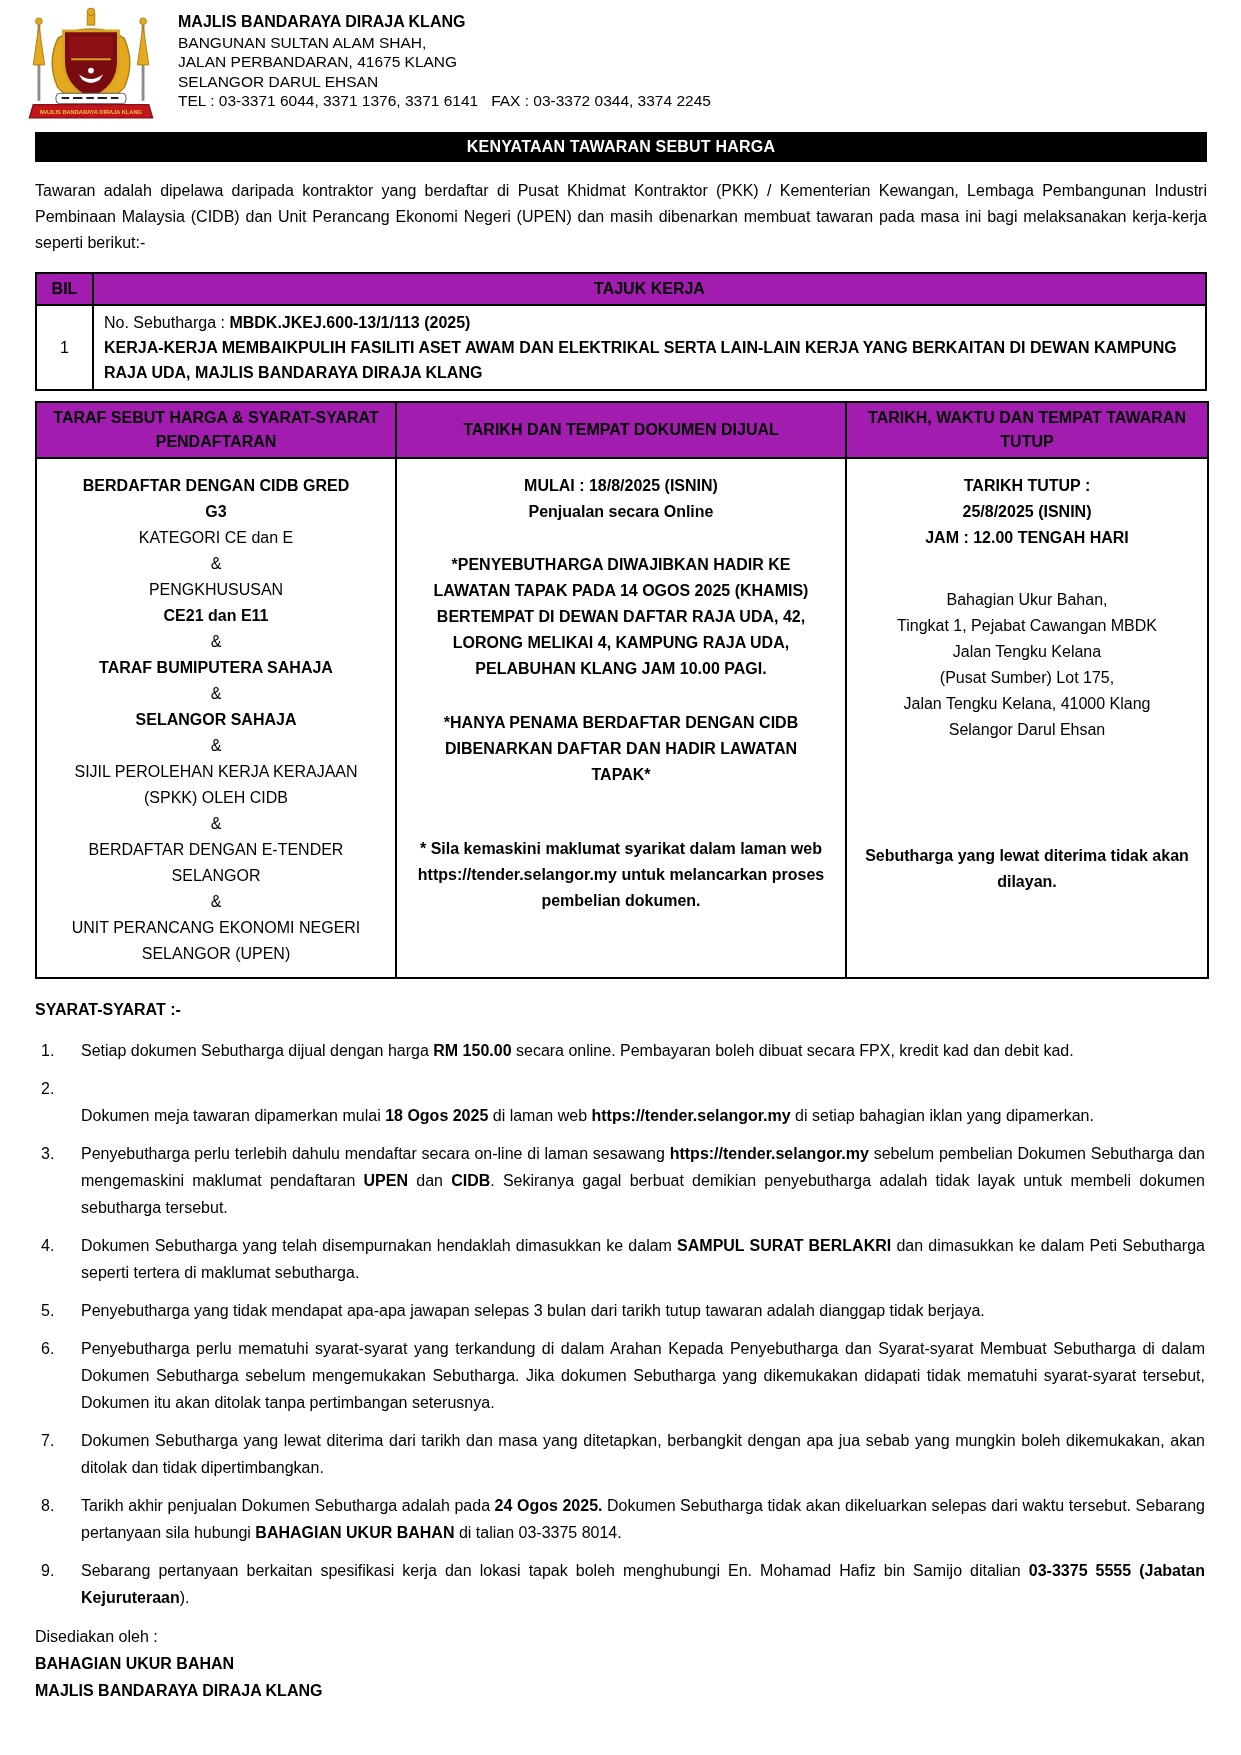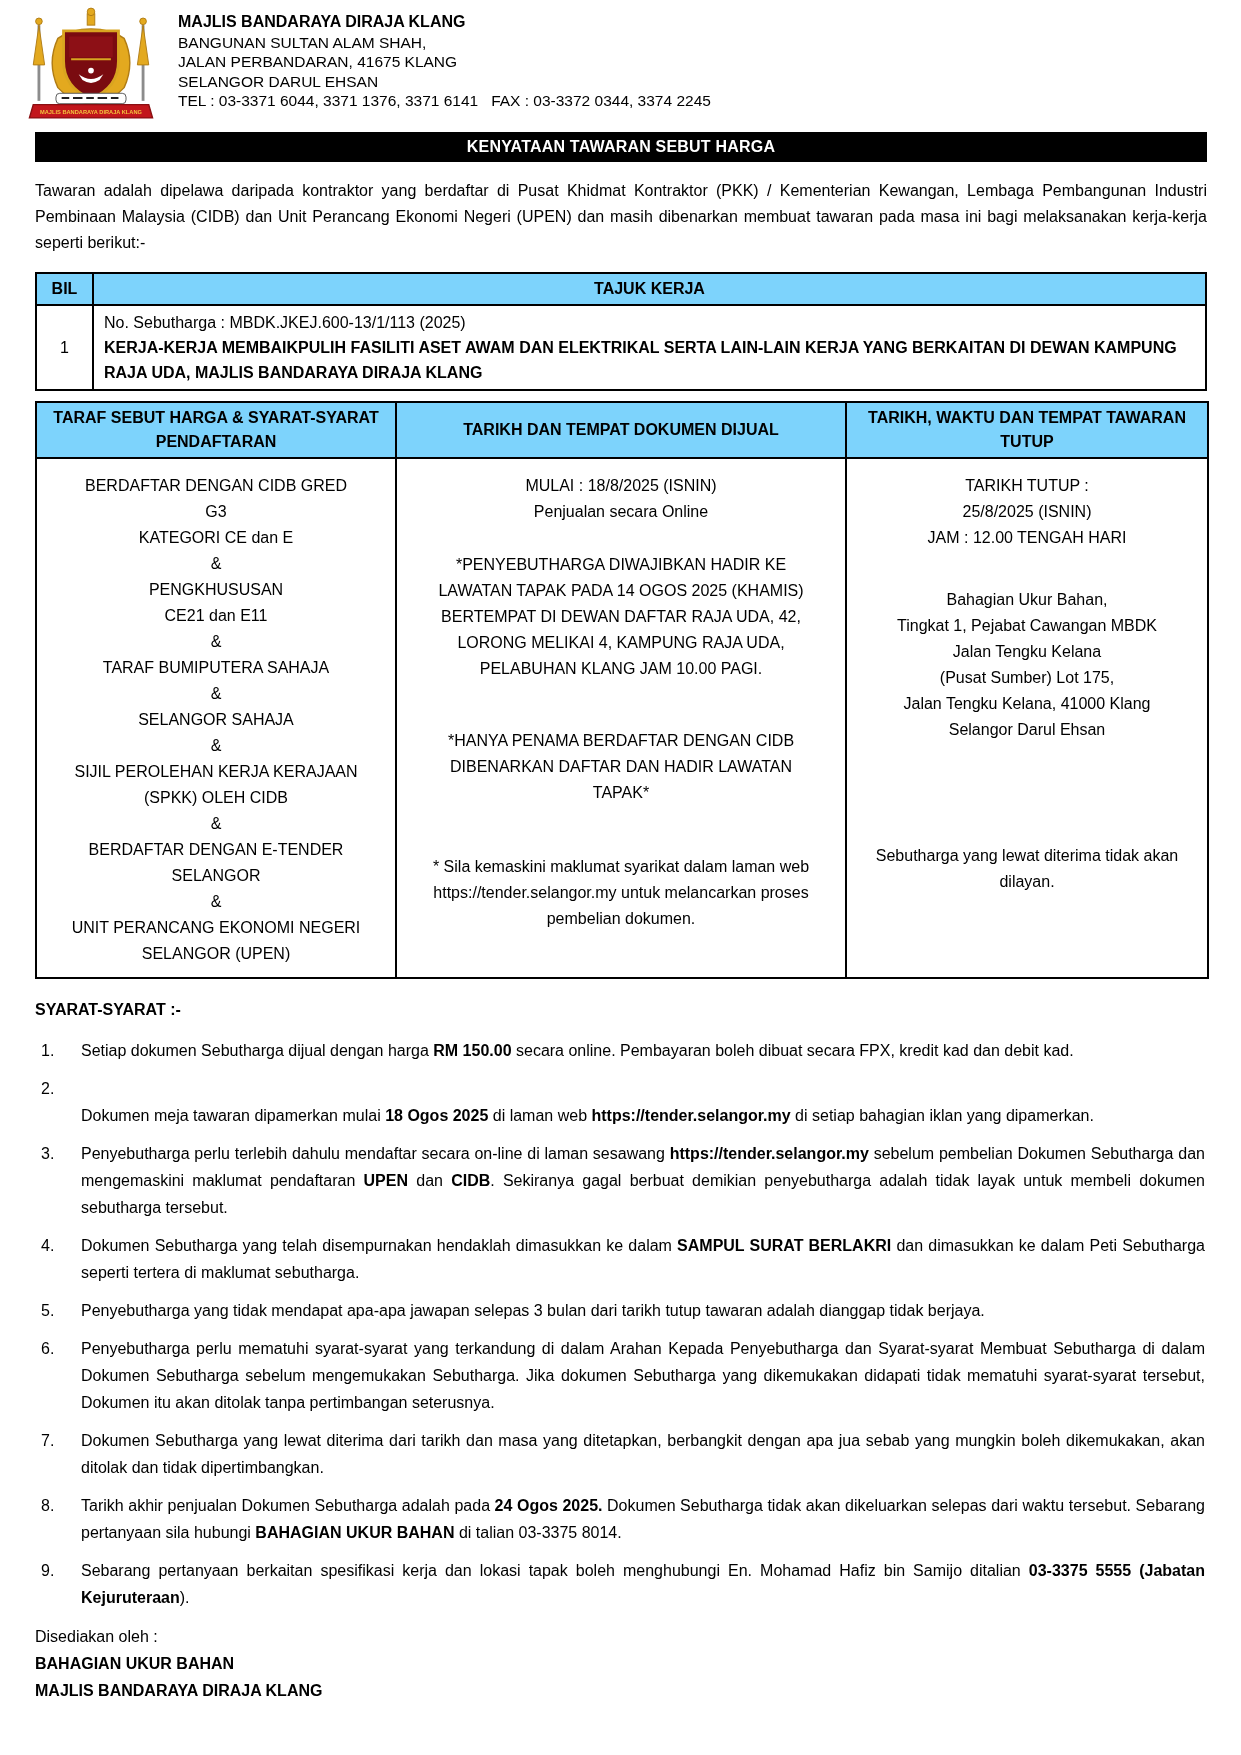--- a/index.html
+++ b/index.html
@@ -19,33 +19,33 @@
   .banner{
     margin-top:12px;height:30px;background:#000;color:#fff;
     display:flex;align-items:center;justify-content:center;
     font-weight:bold;font-size:16px;letter-spacing:.2px;
   }
   
   .intro{margin-top:16px;font-size:16px;line-height:26px;text-align:justify;}
   
   table{border-collapse:collapse;width:100%;table-layout:fixed;}
   td,th{border:2px solid #000;font-size:16px;}
-  th{background:#7dd3fc;font-weight:bold;padding:3px 4px;line-height:24px;margin-left:45px;}
+  th{background:#a21caf;font-weight:bold;padding:3px 4px;line-height:24px;margin-left:45px;}
   .job-table{margin-top:12px;}
   .job-table .bil-col{width:57px;}
   .job-table td.bil-cell{text-align:center;vertical-align:middle;}
   .job-table td.job-cell{padding:4px 10px;line-height:25px;vertical-align:top;}
   .job-title{font-weight:bold;}
   .info-table{margin-top:10px;}
   .info-table .c1{width:360px;}
   .info-table .c2{width:450px;}
   .info-table .c3{width:362px;}
   .info-table td{vertical-align:top;text-align:center;padding:14px 10px 10px 10px;height:480px;line-height:26px;}
   .blk{margin:0;}
-  .b{font-weight:normal;}
+  .b{font-weight:bold;}
   
   .cond-title{margin-top:22px;font-weight:bold;font-size:16px;}
   .cond-list{margin-top:18px;}
   .cond-item{display:flex;margin-bottom:11px;font-size:16px;line-height:27px;}
   .cond-num{width:40px;flex:0 0 auto;padding-left:6px;}
   .cond-text{flex:1;text-align:justify;padding-right:2px;}
   
   .footer{margin-top:12px;font-size:16px;line-height:27px;}
   .footer .bold-line{font-weight:bold;}
 </style>
@@ -175,21 +175,21 @@
                 <div>MULAI : 18/8/2025 (ISNIN)</div>
                 <div>Penjualan secara Online</div>
               </div>
               <div class="blk b" style="margin-top: 27px;">
                 <div>*PENYEBUTHARGA DIWAJIBKAN HADIR KE</div>
                 <div>LAWATAN TAPAK PADA 14 OGOS 2025 (KHAMIS)</div>
                 <div>BERTEMPAT DI DEWAN DAFTAR RAJA UDA, 42,</div>
                 <div>LORONG MELIKAI 4, KAMPUNG RAJA UDA,</div>
                 <div>PELABUHAN KLANG JAM 10.00 PAGI.</div>
               </div>
-              <div class="blk b" style="margin-top: 46px;">
+              <div class="blk b" style="margin-top: 28px;">
                 <div>*HANYA PENAMA BERDAFTAR DENGAN CIDB</div>
                 <div>DIBENARKAN DAFTAR DAN HADIR LAWATAN</div>
                 <div>TAPAK*</div>
               </div>
               <div class="blk b" style="margin-top: 48px;">
                 <div>* Sila kemaskini maklumat syarikat dalam laman web</div>
                 <div>https://tender.selangor.my untuk melancarkan proses</div>
                 <div>pembelian dokumen.</div>
               </div>
             </td>

